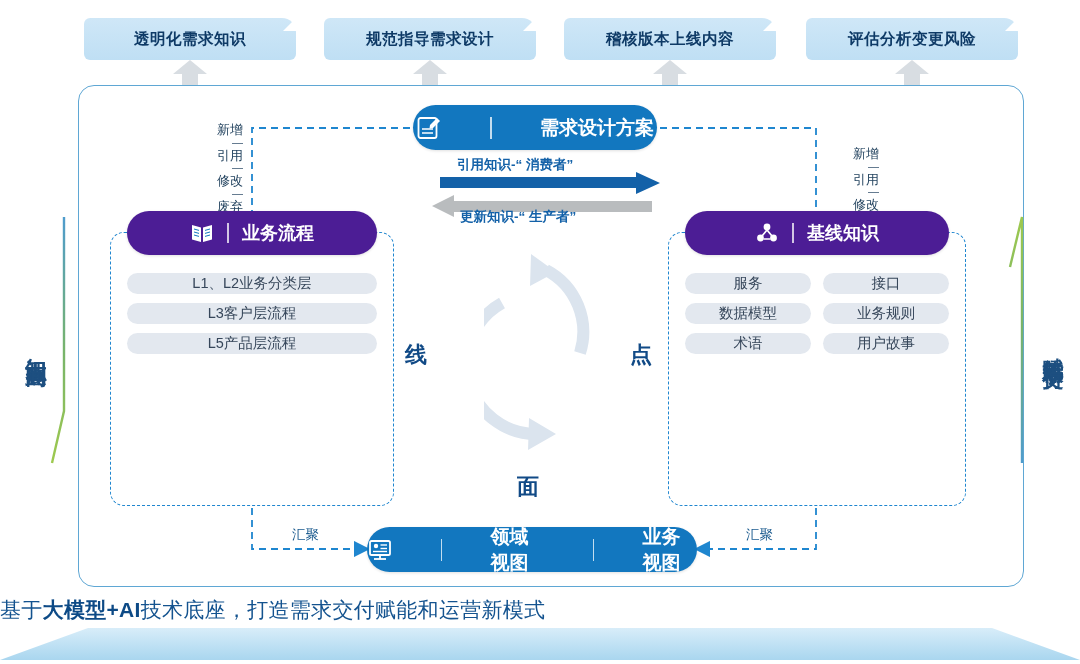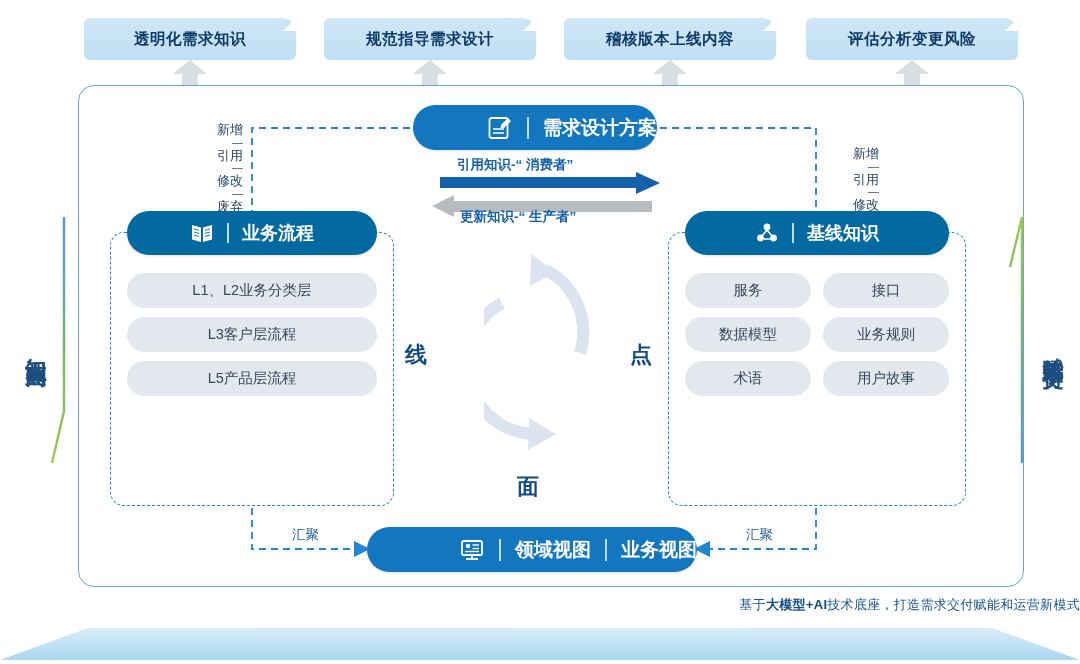--- a/index.html
+++ b/index.html
@@ -44,23 +44,24 @@
     position:absolute;width:34px;font-size:21px;font-weight:bold;
     color:#1d4f80;line-height:1.16;text-align:center;
     writing-mode:vertical-rl;text-orientation:upright;letter-spacing:2px;
   }
   .side-left{left:14px;top:222px;height:250px;}
   .side-right{left:1031px;top:222px;height:250px;}
   .bracket{position:absolute;}
 
   
   .pill{
-    position:absolute;display:flex;align-items:center;justify-content:flex-end;
+    position:absolute;display:flex;align-items:center;justify-content:center;
     background:#1277bf;border-radius:40px;color:#fff;font-weight:bold;
     box-shadow:0 1px 3px rgba(0,0,0,.12);
+    gap:34px;
   }
   .pill .sep{
     width:2px;height:22px;background:rgba(255,255,255,.75);margin:0 14px;
   }
   .center-pill{left:413px;top:105px;width:244px;height:45px;font-size:19px;}
   .center-pill .ico{width:26px;height:26px;}
 
   
   .arrow-blue{position:absolute;left:440px;top:172px;}
   .arrow-gray{position:absolute;left:432px;top:195px;}
@@ -85,32 +86,32 @@
   .edge-right{left:833px;top:146px;width:46px;}
 
   
   .panel{
     position:absolute;border:1.6px dashed #1f86cf;border-radius:14px;background:#fff;
   }
   .panel-left{left:110px;top:232px;width:282px;height:272px;}
   .panel-right{left:668px;top:232px;width:296px;height:272px;}
   .panel-head{
     position:absolute;left:16px;top:-22px;height:44px;
-    border-radius:24px;background:#0369a1;color:#fff;
+    border-radius:24px;background:#4c1d95;color:#fff;
     display:flex;align-items:center;justify-content:center;font-weight:bold;font-size:18px;
     box-shadow:0 1px 3px rgba(0,0,0,.12);
   }
   .ph-left{width:250px;}
   .ph-right{width:264px;}
   .panel-head .ico{width:24px;height:24px;}
   .panel-head .sep{width:2px;height:20px;background:rgba(255,255,255,.75);margin:0 13px;}
 
   .chips{position:absolute;left:16px;top:40px;right:16px;display:flex;flex-direction:column;gap:9px;}
   .chip{
-    background:#e3e8ef;border-radius:20px;height:35px;
+    background:#e3e8ef;border-radius:20px;height:21px;
     display:flex;align-items:center;justify-content:center;
     font-size:14.5px;color:#36465a;
   }
   .chip-grid{
     position:absolute;left:16px;top:40px;right:16px;
     display:grid;grid-template-columns:1fr 1fr;gap:9px 12px;
   }
 
   
   .cycle{position:absolute;left:484px;top:248px;width:110px;height:210px;}
@@ -129,22 +130,22 @@
   .bottom-pill .ico{width:26px;height:22px;}
 
   .agg{
     position:absolute;font-size:13.5px;color:#1a5a8e;
   }
   .agg-l{left:292px;top:526px;}
   .agg-r{left:746px;top:526px;}
 
   
   .caption{
-    position:absolute;left:0;right:0;top:596px;text-align:right;
-    font-size:13px;color:#14538f;font-weight:500;letter-spacing:.3px;
+    position:absolute;left:0;right:0;top:596px;text-align:left;
+    font-size:21px;color:#14538f;font-weight:500;letter-spacing:.3px;
   }
   .caption b{font-weight:bold;color:#0d4a86;}
   .ribbon{position:absolute;left:0;top:628px;width:1080px;height:36px;}
 </style>
 </head>
 <body>
 
 <div class="top-box tb0">
   <span>透明化需求知识</span>
 </div>

